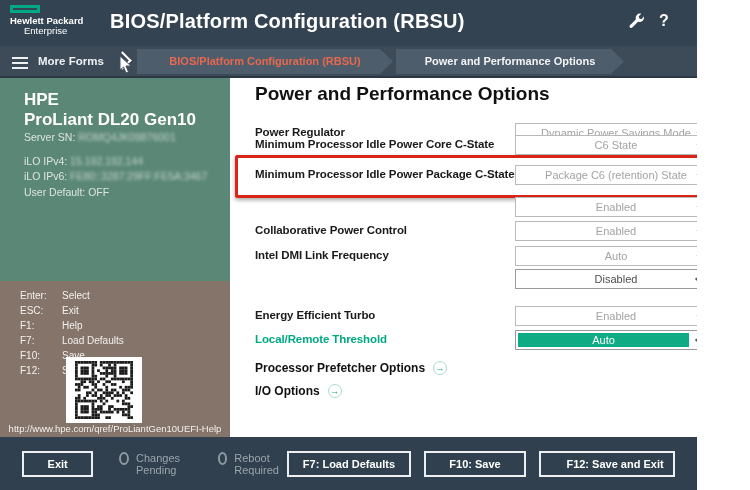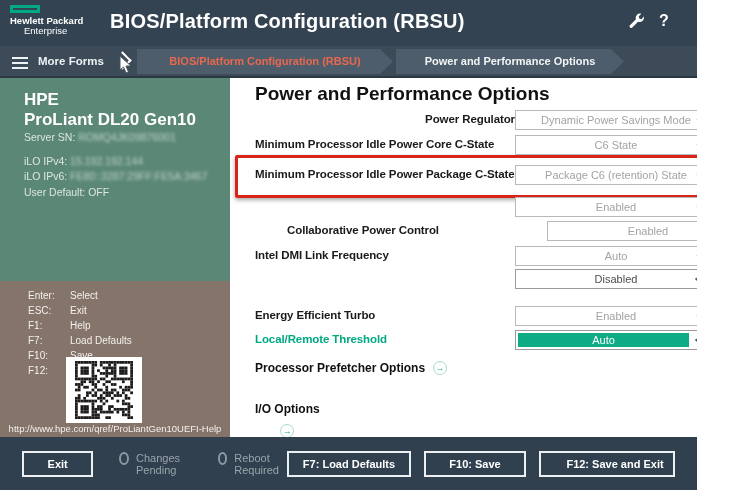--- a/index.html
+++ b/index.html
@@ -33,21 +33,21 @@
 
   
   .side-top{position:absolute;top:78px;left:0;width:230px;height:203px;background:#5b8876;color:#fff;box-sizing:border-box;padding:12px 0 0 24px;}
   .prod1{font-size:17px;font-weight:bold;line-height:1.15;}
   .prod2{font-size:17px;font-weight:bold;line-height:1.15;}
   .sline{font-size:10.5px;color:#dce5df;margin-top:2px;line-height:1.3;}
   .gap8{margin-top:10px;}
   .blurv{filter:blur(1.7px);opacity:.75;}
 
   .side-bot{position:absolute;top:281px;left:0;width:230px;height:156px;background:#84746a;color:#fff;box-sizing:border-box;}
-  .hints{padding:7px 0 0 28px;}
+  .hints{padding:7px 0 0 20px;}
   .hint{font-size:10px;line-height:15px;color:#f4f1ee;}
   .hint .k{display:inline-block;width:42px;}
   .qr{position:absolute;left:66px;top:76px;width:76px;height:66px;background:#fff;display:flex;align-items:center;justify-content:center;}
   .helpurl{position:absolute;bottom:3px;left:0;right:0;text-align:center;font-size:9.5px;color:#f4f1ee;}
 
   
   .main{position:absolute;left:230px;top:78px;width:520px;height:359px;background:#fff;}
   .main-title{position:absolute;left:25px;top:5px;font-size:19px;font-weight:bold;color:#111;}
   .row{position:absolute;left:25px;width:462px;display:flex;align-items:center;}
   .lbl{width:260px;font-size:11.5px;font-weight:bold;color:#1a1a1a;line-height:1.2;letter-spacing:-.1px;}
@@ -383,21 +383,21 @@
         </svg>
       </div>
     <div class="helpurl">http://www.hpe.com/qref/ProLiantGen10UEFI-Help</div>
   </div>
 
   <div class="main">
     <div class="main-title">Power and Performance Options</div>
 
     <div class="redbox"></div>
 
-    <div class="row" style="top:32px;height:20px;text-align:right;">
+    <div class="row" style="top:45px;height:20px;">
       <div class="lbl">Power Regulator</div>
       <div class="sel">
         <span>Dynamic Power Savings Mode</span>
           <span class="chev"></span>
       </div>
     </div>
 
     <div class="row" style="top:57px;height:20px;">
       <div class="lbl">Minimum Processor Idle Power Core C-State</div>
       <div class="sel">
@@ -414,21 +414,21 @@
       </div>
     </div>
 
     <div class="row" style="top:119px;height:20px;">
       <div class="sel">
         <span>Enabled</span>
           <span class="chev"></span>
       </div>
     </div>
 
-    <div class="row" style="top:143px;height:20px;margin-left:32px;">
+    <div class="row" style="top:143px;height:20px;">
       <div class="lbl">Collaborative Power Control</div>
       <div class="sel">
         <span>Enabled</span>
           <span class="chev"></span>
       </div>
     </div>
 
     <div class="row" style="top:168px;height:20px;">
       <div class="lbl">Intel DMI Link Frequency</div>
       <div class="sel">
@@ -457,21 +457,21 @@
       <div class="sel active">
         <span class="greenfill">Auto</span>
           <span class="chev"></span>
       </div>
     </div>
 
     <div class="link-row" style="top:283px;">
       <span>Processor Prefetcher Options</span>
       <span class="goicon">→</span>
     </div>
-    <div class="link-row" style="top:324px;flex-direction:column;">
+    <div class="link-row" style="top:306px;">
       <span>I/O Options</span>
       <span class="goicon">→</span>
     </div>
   </div>
 
   <div class="ftr">
     <div class="btn btn-exit">Exit</div>
     <div class="status">
       <span class="circ"></span>
       <span>Changes Pending</span>

